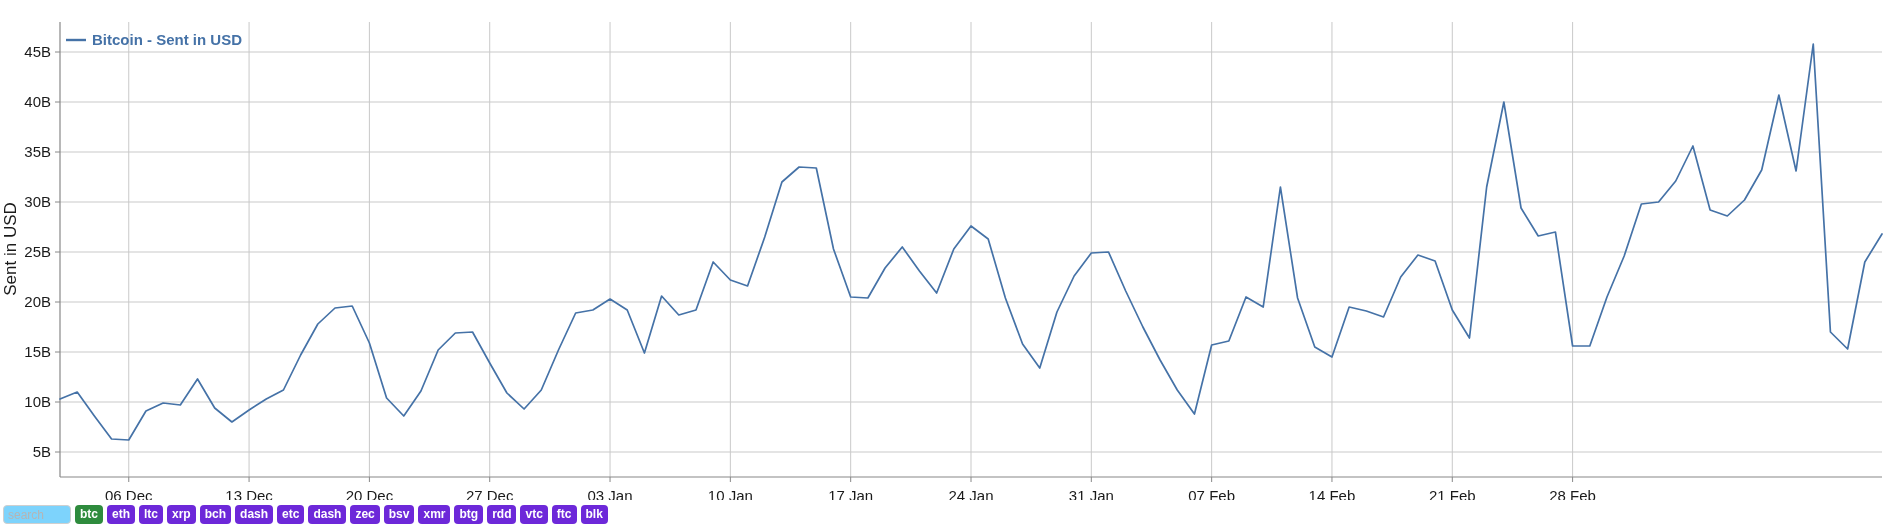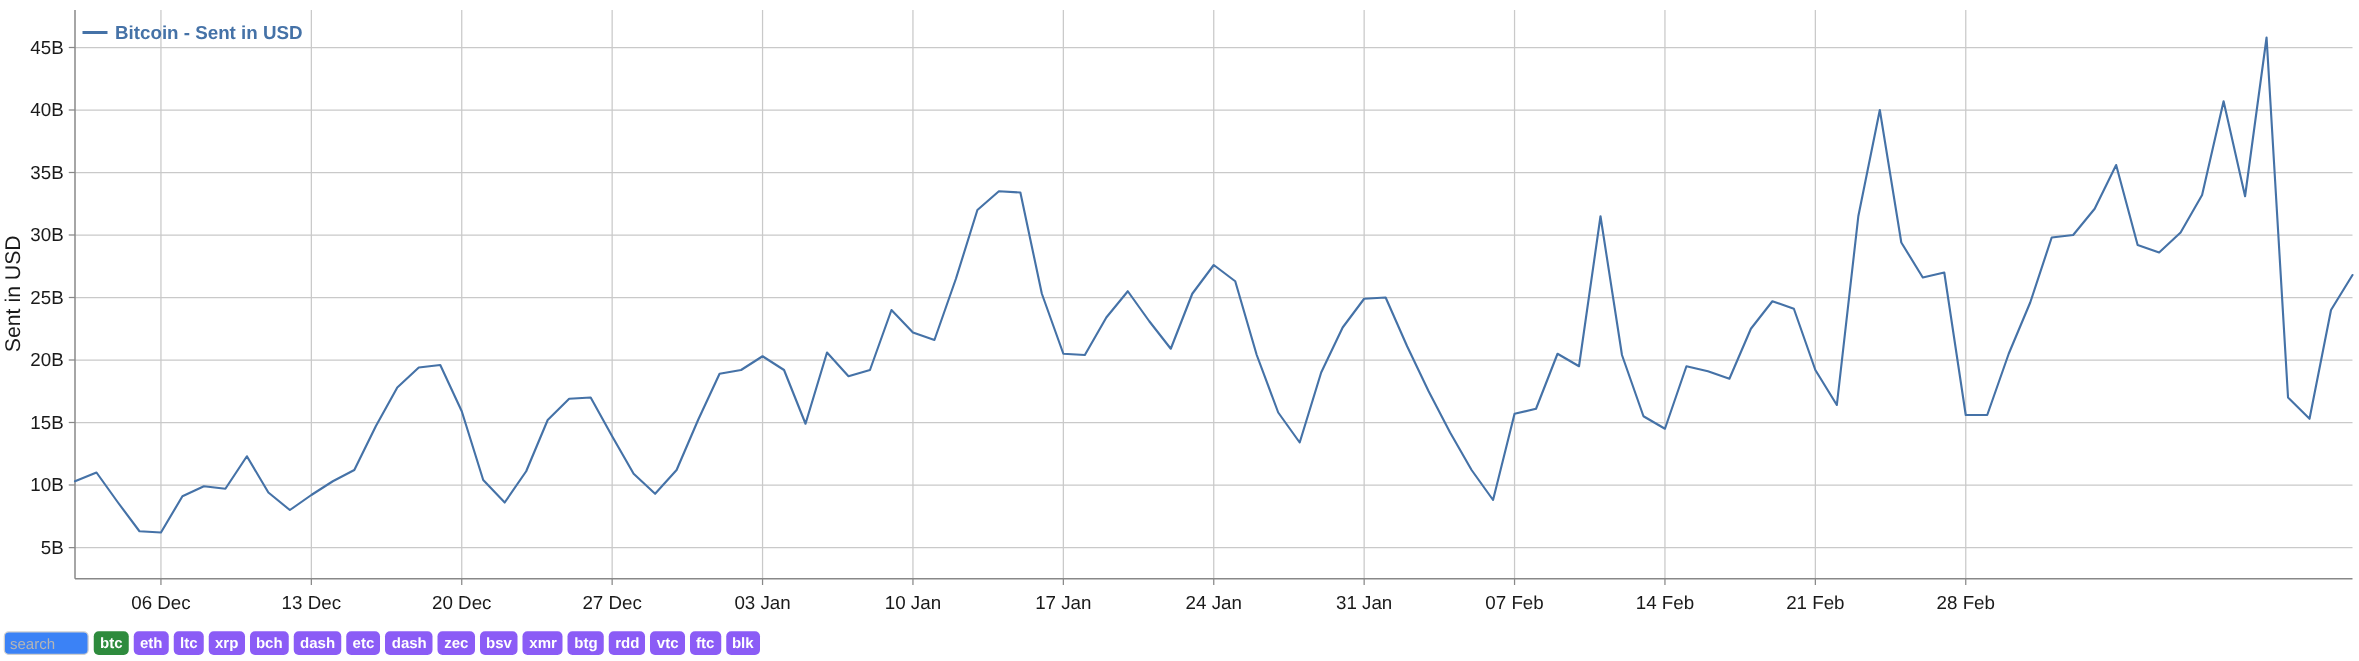--- a/index.html
+++ b/index.html
@@ -14,21 +14,21 @@
   #app {
     position: relative;
     width: 1887px;
     height: 529px;
     background: #ffffff;
   }
 
   
   #chart-container {
     position: absolute;
-    left: 0; top: 0;
+    left: 0; top: 14px;
     width: 1690px;
     height: 498px;
   }
   #chart-svg { display: block; }
 
   .axis-label-y {
     font-size: 17px;
     fill: #1a1a1a;
     font-family: "Liberation Sans", sans-serif;
   }
@@ -64,35 +64,35 @@
   }
   #search-input {
     width: 68px;
     height: 19px;
     border: 1px solid #cfcfcf;
     border-radius: 4px;
     font-size: 12px;
     font-family: "Liberation Sans", sans-serif;
     color: #333;
     padding: 0 4px;
-    background: #3b82f6;
+    background: #7dd3fc;
     outline: none;
   }
   #search-input::placeholder { color: #b5b5b5; }
 
   .coin-btn {
     display: inline-flex;
     align-items: center;
     justify-content: center;
     height: 19px;
     min-width: 20px;
     padding: 0 5px;
     border: none;
     border-radius: 4px;
-    background: #8b5cf6;
+    background: #6d28d9;
     color: #ffffff;
     font-size: 12px;
     font-weight: bold;
     font-family: "Liberation Sans", sans-serif;
     cursor: pointer;
     line-height: 19px;
     white-space: nowrap;
   }
   .coin-btn.active { background: #2e8b3d; }
 </style>

